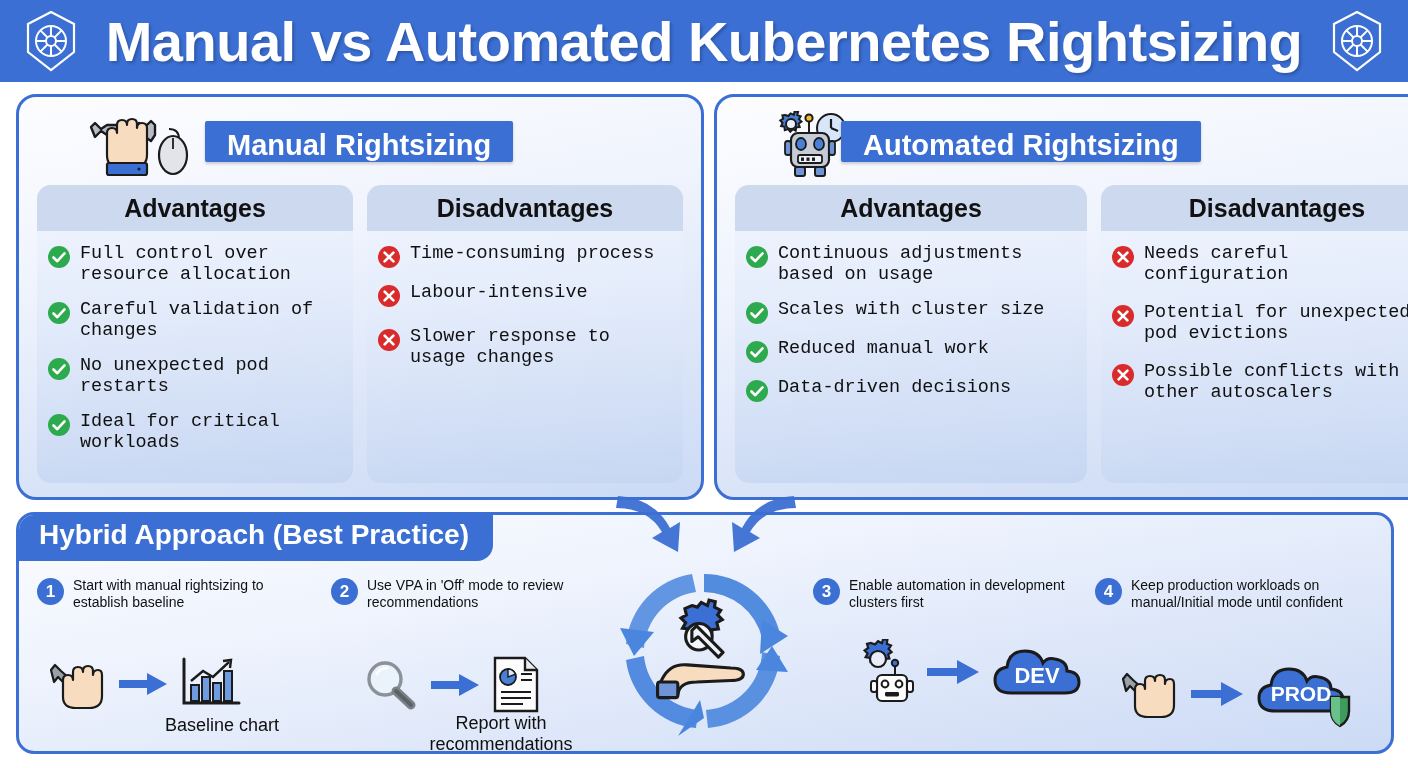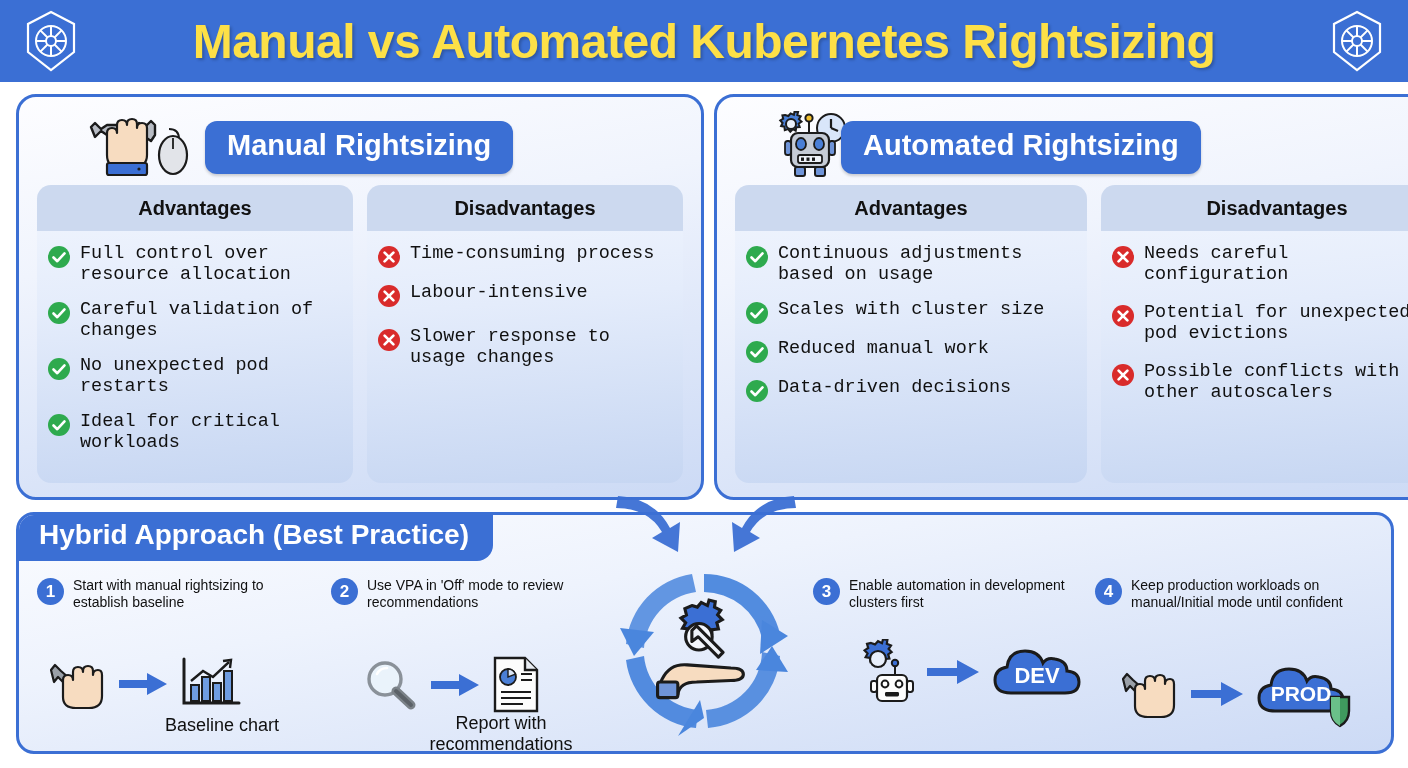--- a/index.html
+++ b/index.html
@@ -11,63 +11,63 @@
   }
   #root { position: relative; width: 1408px; height: 768px; }
 
   
   .header {
     position: absolute; left: 0; top: 0; width: 1408px; height: 82px;
     background: #3b6fd4;
     display: flex; align-items: center; justify-content: center;
   }
   .header-title {
-    font-size: 48px; font-weight: bold; color: #fde047;
+    font-size: 56px; font-weight: bold; color: #ffffff;
     letter-spacing: -0.5px; white-space: nowrap;
     text-shadow: 2px 2px 3px rgba(0,0,0,0.22);
   }
   .k8s-logo { position: absolute; top: 8px; }
   .k8s-logo.left { left: 18px; }
   .k8s-logo.right { right: 18px; }
 
   
   .panel {
     position: absolute; top: 94px; height: 406px;
     border: 3px solid #3b6fd4; border-radius: 20px;
     background: linear-gradient(170deg, #fdfdff 0%, #f0f4fd 35%, #ccdaf5 100%);
     overflow: hidden;
   }
   .panel.manual { left: 16px; width: 688px; }
   .panel.auto   { left: 714px; width: 760px; }
 
   .panel-head { position: relative; height: 88px; }
   .panel-badge {
     position: absolute; top: 24px;
-    background: #3b6fd4; border-radius: 12px;
-    padding: 8px 22px 12px 22px;
+    background: #3b6fd4; border-radius: 2px;
+    padding: 8px 22px 0 22px;
     color: #ffffff; font-size: 29px; font-weight: bold;
     white-space: nowrap;
     box-shadow: 0 2px 3px rgba(0,0,0,0.18);
   }
   .panel.manual .panel-badge { left: 186px; }
   .panel.auto   .panel-badge { left: 124px; }
   .panel-icon { position: absolute; top: 14px; }
   .panel.manual .panel-icon { left: 62px; }
   .panel.auto   .panel-icon { left: 46px; }
 
   .cols { display: flex; gap: 14px; padding: 0 18px; }
   .col {
     flex: 1; border-radius: 14px; overflow: hidden;
     background: linear-gradient(175deg, #f2f6fe 0%, #e4ecfb 40%, #c6d6f2 100%);
     height: 298px;
   }
   .col-head {
     background: #ccd9ef; height: 46px;
     display: flex; align-items: center; justify-content: center;
-    font-size: 20px; font-weight: bold; color: #111111;
+    font-size: 25px; font-weight: bold; color: #111111;
   }
   .col-list { padding: 12px 10px 0 10px; }
   .li { display: flex; gap: 9px; margin-bottom: 13px; align-items: flex-start; font-family: Liberation Mono, monospace; }
   .li-text { font-size: 18.5px; color: #101010; line-height: 1.16; }
   .mark { flex: 0 0 auto; margin-top: 2px; }
 
   
   .hybrid {
     position: absolute; left: 16px; top: 512px; width: 1378px; height: 242px;
     border: 3px solid #3b6fd4; border-radius: 18px;

